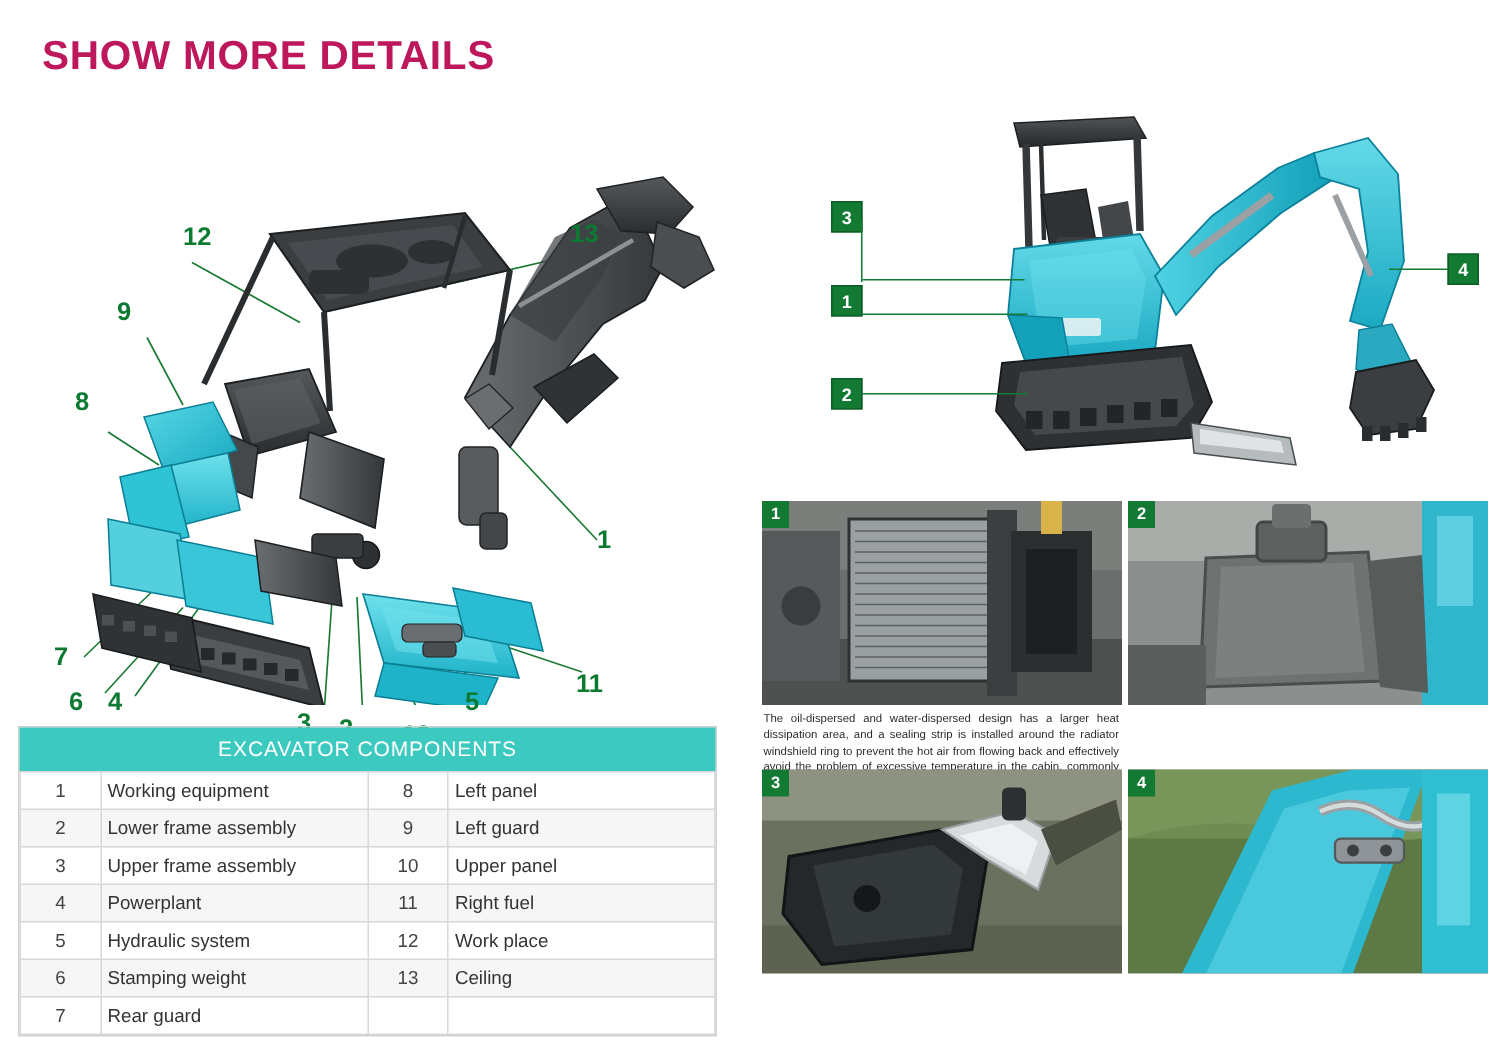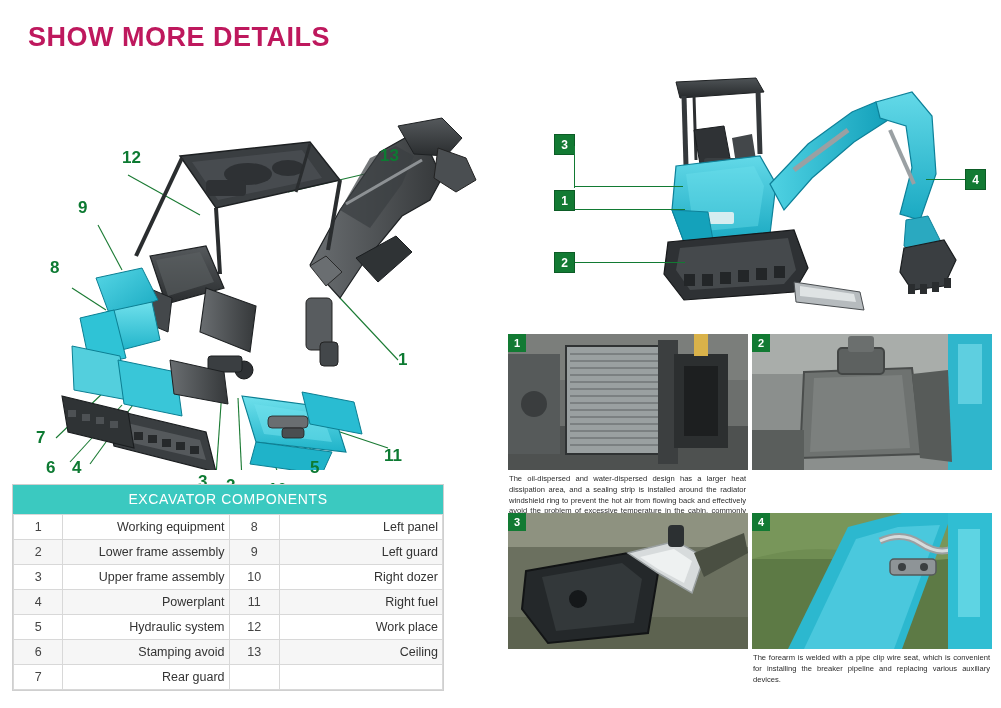--- a/index.html
+++ b/index.html
@@ -42,21 +42,21 @@
     font-weight: bold;
     color: #0d7a32;
     font-family: "Liberation Sans", sans-serif;
   }
 
   
   .table-wrap {
     position: absolute;
     left: 12px;
     top: 484px;
-    width: 432px;
+    width: 466px;
     border: 1px solid #cfcfcf;
   }
   table.components {
     border-collapse: collapse;
     width: 100%;
     font-size: 12.5px;
   }
   table.components caption {
     background: #3bc9c0;
     color: #ffffff;
@@ -66,21 +66,21 @@
     font-weight: normal;
   }
   table.components td {
     border: 1px solid #d8d8d8;
     padding: 5px 4px;
     text-align: center;
     height: 22px;
     color: #333;
   }
   table.components td.idx { width: 54px; color: #444; }
-  table.components td.name { width: 179px; text-align: right; }
+  table.components td.name { width: 179px; text-align: left; }
   table.components tr.alt td { background: #f6f6f6; }
 
   
   .hero {
     position: absolute;
     left: 508px;
     top: 34px;
     width: 484px;
     height: 290px;
   }
@@ -288,37 +288,37 @@
       <tr class="alt">
         <td class="idx">2</td>
         <td class="name">Lower frame assembly</td>
         <td class="idx">9</td>
         <td class="name">Left guard</td>
       </tr>
       <tr>
         <td class="idx">3</td>
         <td class="name">Upper frame assembly</td>
         <td class="idx">10</td>
-        <td class="name">Right dozer</td>
+        <td class="name">Upper panel</td>
       </tr>
       <tr class="alt">
         <td class="idx">4</td>
         <td class="name">Powerplant</td>
         <td class="idx">11</td>
         <td class="name">Right fuel</td>
       </tr>
       <tr>
         <td class="idx">5</td>
         <td class="name">Hydraulic system</td>
         <td class="idx">12</td>
         <td class="name">Work place</td>
       </tr>
       <tr class="alt">
         <td class="idx">6</td>
-        <td class="name">Stamping avoid</td>
+        <td class="name">Stamping weight</td>
         <td class="idx">13</td>
         <td class="name">Ceiling</td>
       </tr>
       <tr>
         <td class="idx">7</td>
         <td class="name">Rear guard</td>
         <td class="idx"></td>
         <td class="name"></td>
       </tr>
     </tbody>
@@ -487,16 +487,15 @@
         <path d="M52 136 L104 26 L146 14 L188 12 L142 136 Z" fill="#6fdced" opacity="0.45"></path>
         <path d="M128 28 Q150 18 168 30 Q186 42 200 36" stroke="#9aa0a3" stroke-width="7" fill="none"></path>
         <path d="M128 28 Q150 18 168 30 Q186 42 200 36" stroke="#d7dcdd" stroke-width="3" fill="none"></path>
         <rect x="138" y="46" width="46" height="16" rx="4" fill="#8e9497" stroke="#54585a" stroke-width="1.5"></rect>
         <circle cx="150" cy="54" r="4" fill="#3b3f41"></circle>
         <circle cx="172" cy="54" r="4" fill="#3b3f41"></circle>
         <rect x="196" y="0" width="44" height="136" fill="#30bed3"></rect>
         <rect x="206" y="16" width="22" height="88" fill="#85e5f1" opacity="0.55"></rect>
       </svg>
     </div>
-    <div class="caption">The forearm is welded with a pipe clip wire seat, which is convenient for installing the breaker pipeline and replacing various auxiliary devices.</div>
   </div>
 
 </div>
 
 </body></html>

